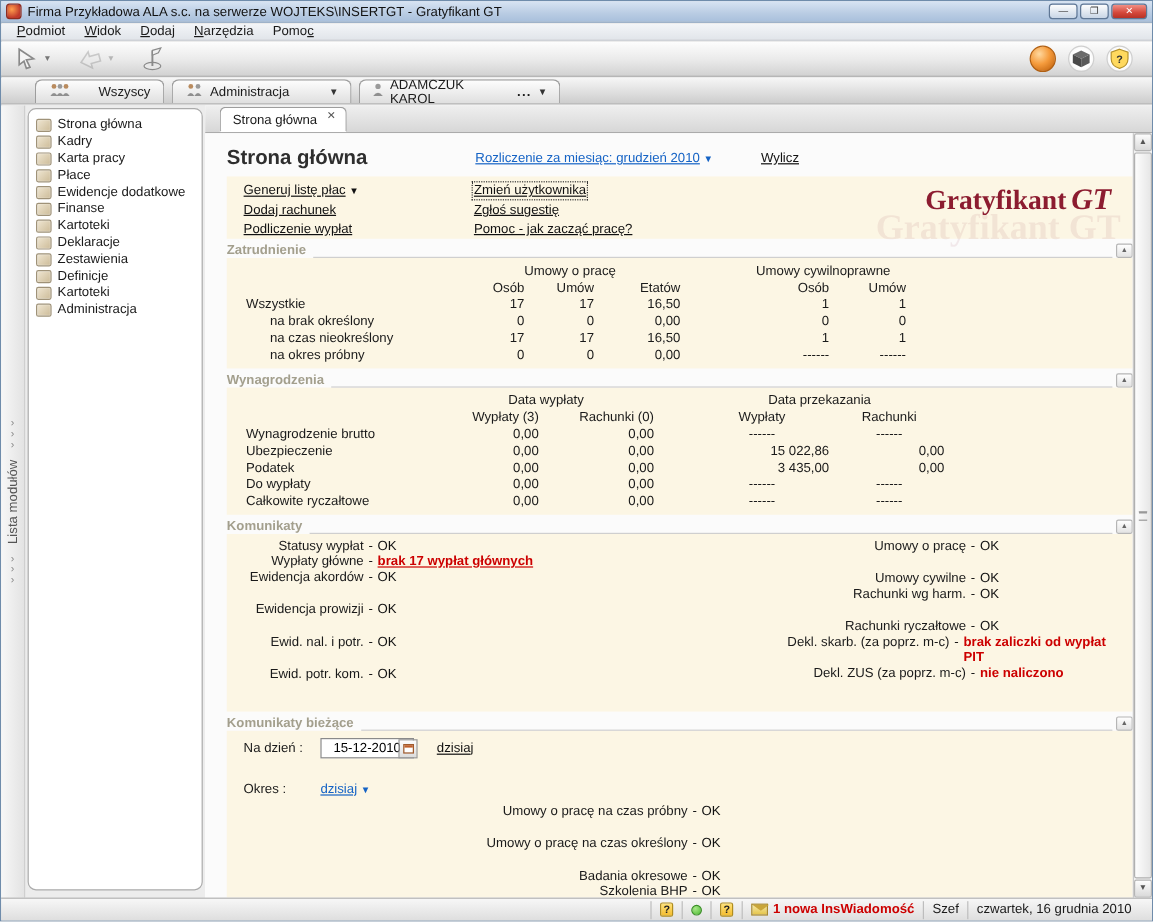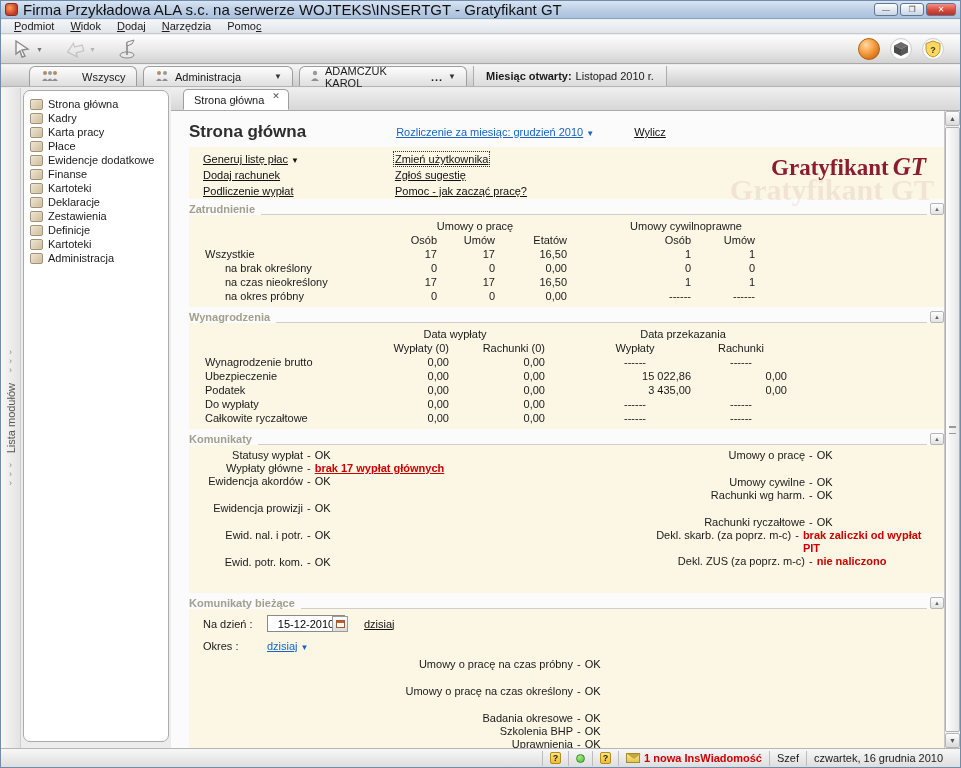--- a/index.html
+++ b/index.html
@@ -6,21 +6,21 @@
   html,body { width:961px; height:768px; overflow:hidden; }
   body { font-family:"Liberation Sans", sans-serif; font-size:11px; color:#1a1a1a; background:#e4e4e4; }
   .window { position:relative; width:961px; height:768px; border:1px solid #6f8cab; background:#ececec; }
 
   
   .titlebar { position:absolute; top:0; left:0; right:0; height:18px;
     background:linear-gradient(#d8e4f3,#b9cce3 60%,#a9c0dc); border-bottom:1px solid #8ba4c0;
     display:flex; align-items:center; padding:0 4px; }
   .app-icon { width:13px; height:13px; border-radius:3px; margin-right:5px;
     background:radial-gradient(circle at 35% 35%, #ff9d4d, #c0392b 70%); border:1px solid #8d2c20; }
-  .titlebar .title { flex:1; font-size:15px; color:#111; white-space:nowrap; overflow:hidden; }
+  .titlebar .title { flex:1; font-size:11px; color:#111; white-space:nowrap; overflow:hidden; }
   .winbtns { display:flex; gap:2px; }
   .winbtn { width:24px; height:13px; border:1px solid #5f7795; border-radius:3px;
     background:linear-gradient(#fdfdfd,#c9d6e6); color:#444; font-size:8px; line-height:11px;
     text-align:center; cursor:default; }
   .winbtn.close { background:linear-gradient(#f29086,#d4473a 60%,#b83226); color:#fff; width:30px; }
 
   
   .menubar { position:absolute; top:19px; left:0; right:0; height:14px;
     background:linear-gradient(#f3f5f8,#e1e5ea); border-bottom:1px solid #c7cbd1;
     display:flex; align-items:center; padding-left:6px; gap:2px; }
@@ -127,21 +127,21 @@
   .kb-controls { margin:2px 0 6px 0; }
   .kb-row1 { display:flex; align-items:center; gap:6px; }
   .kb-label { width:58px; text-align:left; }
   .date-input { width:78px; height:17px; border:1px solid #8a8a8a; background:#fff; font:11px "Liberation Sans",sans-serif;
     text-align:center; padding:0; }
   .cal-btn { width:16px; height:16px; border:1px solid #9a9a9a; background:linear-gradient(#fdfdfd,#dcdcdc);
     display:inline-flex; align-items:center; justify-content:center; margin-left:-19px; }
   .cal-glyph { width:9px; height:8px; border:1px solid #a05a2c; background:
     linear-gradient(#fff,#fff); position:relative; }
   .cal-glyph::before { content:""; position:absolute; top:0; left:0; right:0; height:2px; background:#c0602c; }
-  .kb-row2 { display:flex; align-items:center; gap:6px; margin-top:8px; }
+  .kb-row2 { display:flex; align-items:center; gap:6px; margin-top:20px; }
   .kbrow { display:flex; line-height:13px; }
   .kbrow.gap { margin-top:14px; }
   .kblabel { width:370px; text-align:right; }
 
   
   .scrollbar { position:absolute; top:23px; right:0; width:16px; bottom:0; background:#f2f2f2; border-left:1px solid #c9c9c9; }
   .sb-btn { position:absolute; left:0; right:0; height:15px; background:linear-gradient(#fdfdfd,#dadada);
     border:1px solid #b5b5b5; border-radius:2px; color:#555; font-size:7px; text-align:center; line-height:13px; }
   .sb-up { top:0; } .sb-down { bottom:0; }
   .sb-thumb { position:absolute; left:0; right:0; top:16px; bottom:16px;
@@ -262,24 +262,20 @@
       <span>
         <svg width="10" height="12" viewBox="0 0 10 12">
             <circle cx="5" cy="3" r="2.2" fill="#9a9a9a"></circle>
             <path d="M1 11 Q5 5.5 9 11 Z" fill="#8f8f8f"></path>
           </svg>
       </span>
       <span>ADAMCZUK KAROL</span>
       <span class="dots-btn">...</span>
       <span class="ctx-caret">▼</span>
     </div>
-    <div class="ctx-month">
-      <b>Miesiąc otwarty:</b>
-      <span>Listopad 2010 r.</span>
-    </div>
   </div>
 
   <div class="main">
 
     <div class="collapse-strip">
       <div class="chevs">
           <span>›</span>
           <span>›</span>
           <span>›</span>
         </div>
@@ -462,21 +458,21 @@
               </colgroup>
             <tbody>
                 <tr>
                   <td></td>
                   <td class="ctr" colspan="2">Data wypłaty</td>
                   <td></td>
                   <td class="ctr" colspan="2">Data przekazania</td>
                 </tr>
             <tr>
                   <td></td>
-                  <td class="num">Wypłaty (0)</td>
+                  <td class="num">Wypłaty (3)</td>
                   <td class="num">Rachunki (0)</td>
                   <td></td>
                   <td class="ctr">Wypłaty</td>
                   <td class="ctr">Rachunki</td>
                 </tr>
             <tr>
                   <td class="rowlabel">Wynagrodzenie brutto</td>
                   <td class="num">0,00</td>
                   <td class="num">0,00</td>
                   <td></td>

